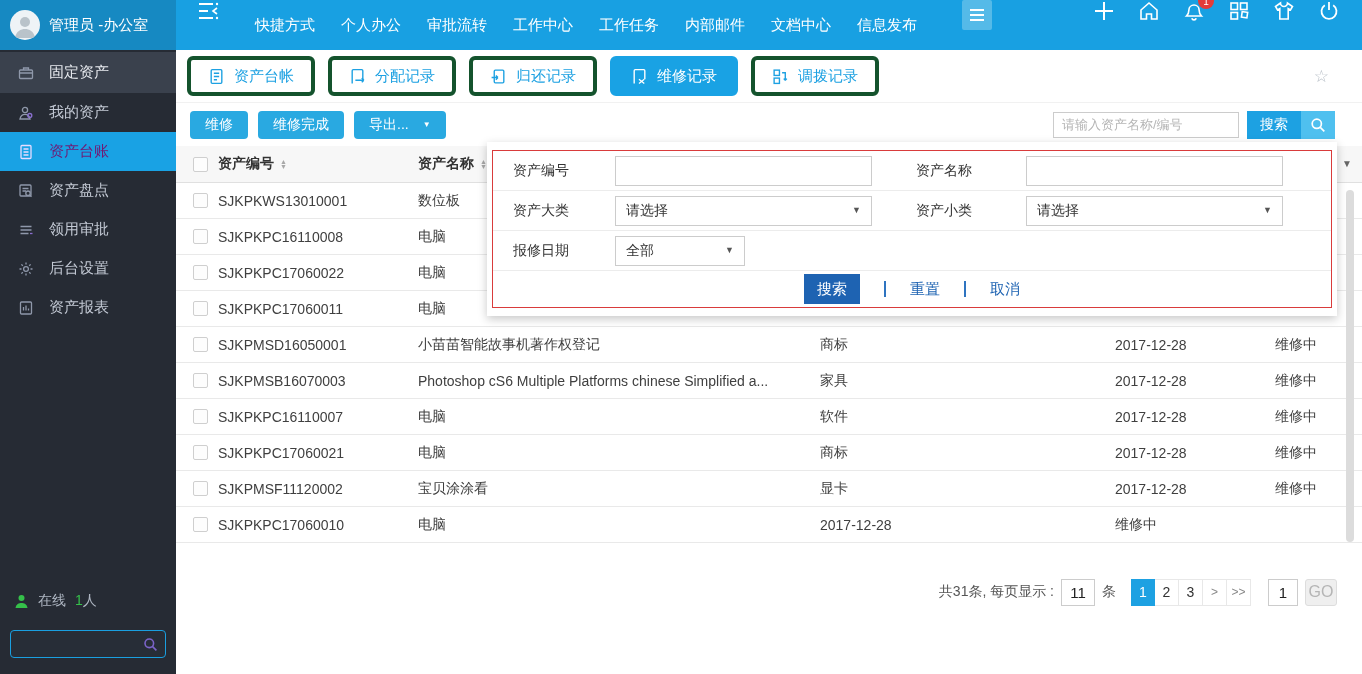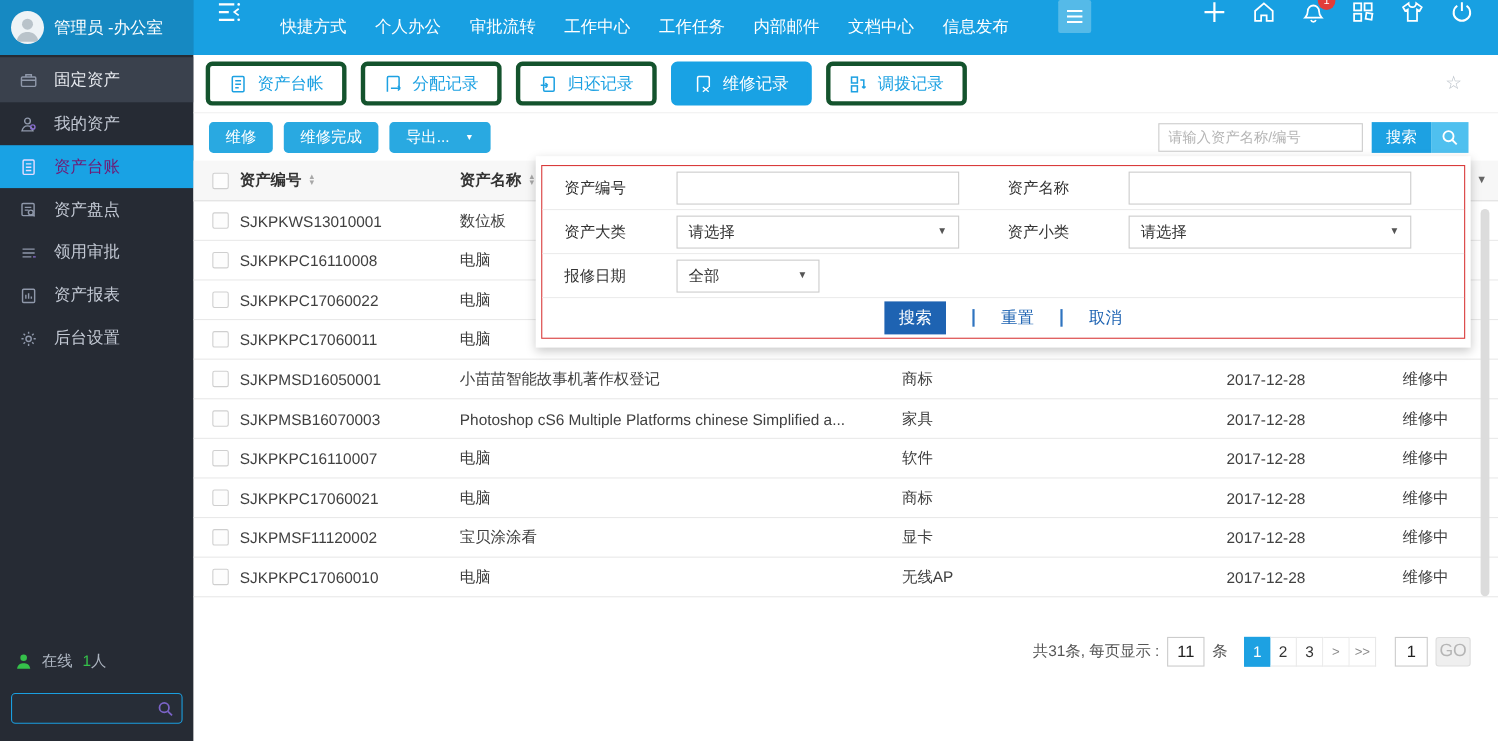--- a/index.html
+++ b/index.html
@@ -211,34 +211,34 @@
           <svg width="16" height="16" viewBox="0 0 16 16" fill="none" stroke="currentColor" stroke-width="1.3">
             <path d="M2.5 4.5h11M2.5 8h11M2.5 11.5h8"></path>
             <path d="M12 11.5h2.5" stroke="#8a6fd0"></path>
           </svg>
         </span>
       <span>领用审批</span>
     </div>
     <div class="side-item">
       <span class="ic">
           <svg width="16" height="16" viewBox="0 0 16 16" fill="none" stroke="currentColor" stroke-width="1.3">
+            <circle cx="8" cy="8" r="2.4"></circle>
+            <path d="M8 1.5v2M8 12.5v2M1.5 8h2M12.5 8h2M3.4 3.4l1.4 1.4M11.2 11.2l1.4 1.4M12.6 3.4l-1.4 1.4M4.8 11.2l-1.4 1.4"></path>
+          </svg>
+        </span>
+      <span>后台设置</span>
+    </div>
+    <div class="side-item">
+      <span class="ic">
+          <svg width="16" height="16" viewBox="0 0 16 16" fill="none" stroke="currentColor" stroke-width="1.3">
             <rect x="2.5" y="2" width="11" height="12" rx="1"></rect>
             <path d="M5.5 10.5V7M8 10.5V5.5M10.5 10.5V8.5"></path>
           </svg>
         </span>
       <span>资产报表</span>
-    </div>
-    <div class="side-item">
-      <span class="ic">
-          <svg width="16" height="16" viewBox="0 0 16 16" fill="none" stroke="currentColor" stroke-width="1.3">
-            <circle cx="8" cy="8" r="2.4"></circle>
-            <path d="M8 1.5v2M8 12.5v2M1.5 8h2M12.5 8h2M3.4 3.4l1.4 1.4M11.2 11.2l1.4 1.4M12.6 3.4l-1.4 1.4M4.8 11.2l-1.4 1.4"></path>
-          </svg>
-        </span>
-      <span>后台设置</span>
     </div>
   </div>
   <div class="side-bottom">
     <div class="online">
       <svg width="15" height="15" viewBox="0 0 15 15">
           <circle cx="7.5" cy="4" r="3" fill="#35c04a"></circle>
           <path d="M1.5 14c.6-4 3.4-5 6-5s5.4 1 6 5z" fill="#35c04a"></path>
         </svg>
       <span>在线</span>
       <span><span class="cnt">1</span><span>人</span></span>
@@ -432,21 +432,20 @@
       <div class="cell">显卡</div>
       <div class="cell">2017-12-28</div>
       <div class="cell">维修中</div>
     </div>
     <div class="grid-row trow">
       <div>
           <div class="cbx"></div>
         </div>
       <div class="cell">SJKPKPC17060010</div>
       <div class="cell">电脑</div>
-      <div class="cell">无线AP</div>
       <div class="cell">2017-12-28</div>
       <div class="cell">维修中</div>
     </div>
   </div>
 
   <div class="scrollbar"></div>
 
   <div class="popup">
     <div class="popup-inner">
       <div class="f-row">

